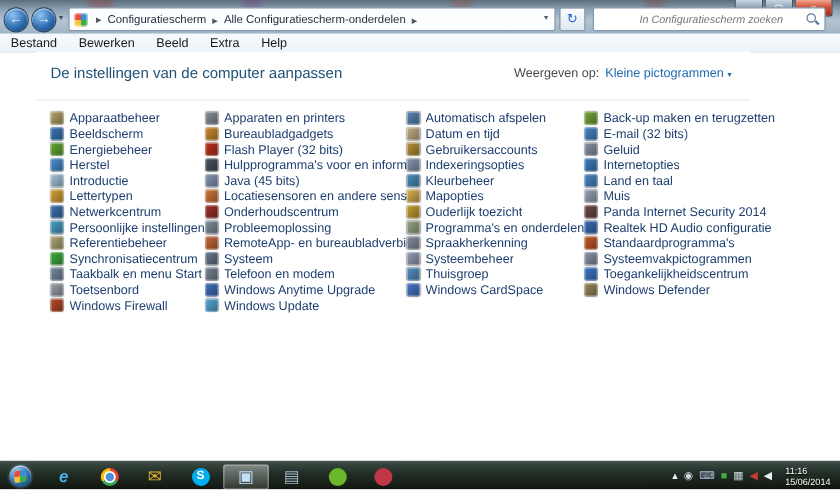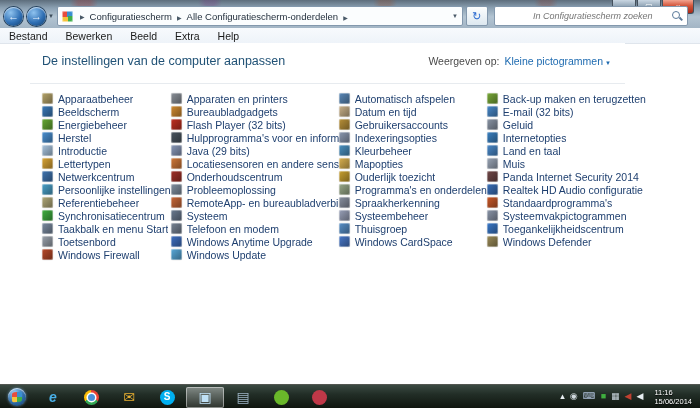--- a/index.html
+++ b/index.html
@@ -205,21 +205,21 @@
           <div class="cp-item">
             <span class="cp-icon" style="background: linear-gradient(135deg, rgb(192, 48, 32), rgb(115, 29, 19));"></span>
             <span class="cp-label">Flash Player (32 bits)</span>
           </div>
           <div class="cp-item">
             <span class="cp-icon" style="background: linear-gradient(135deg, rgb(74, 85, 96), rgb(44, 51, 58));"></span>
             <span class="cp-label">Hulpprogramma's voor en informati...</span>
           </div>
           <div class="cp-item">
             <span class="cp-icon" style="background: linear-gradient(135deg, rgb(136, 152, 184), rgb(82, 91, 110));"></span>
-            <span class="cp-label">Java (29 bits)</span>
+            <span class="cp-label">Java (45 bits)</span>
           </div>
           <div class="cp-item">
             <span class="cp-icon" style="background: linear-gradient(135deg, rgb(208, 120, 56), rgb(125, 72, 34));"></span>
             <span class="cp-label">Locatiesensoren en andere sensoren</span>
           </div>
           <div class="cp-item">
             <span class="cp-icon" style="background: linear-gradient(135deg, rgb(160, 48, 40), rgb(96, 29, 24));"></span>
             <span class="cp-label">Onderhoudscentrum</span>
           </div>
           <div class="cp-item">

